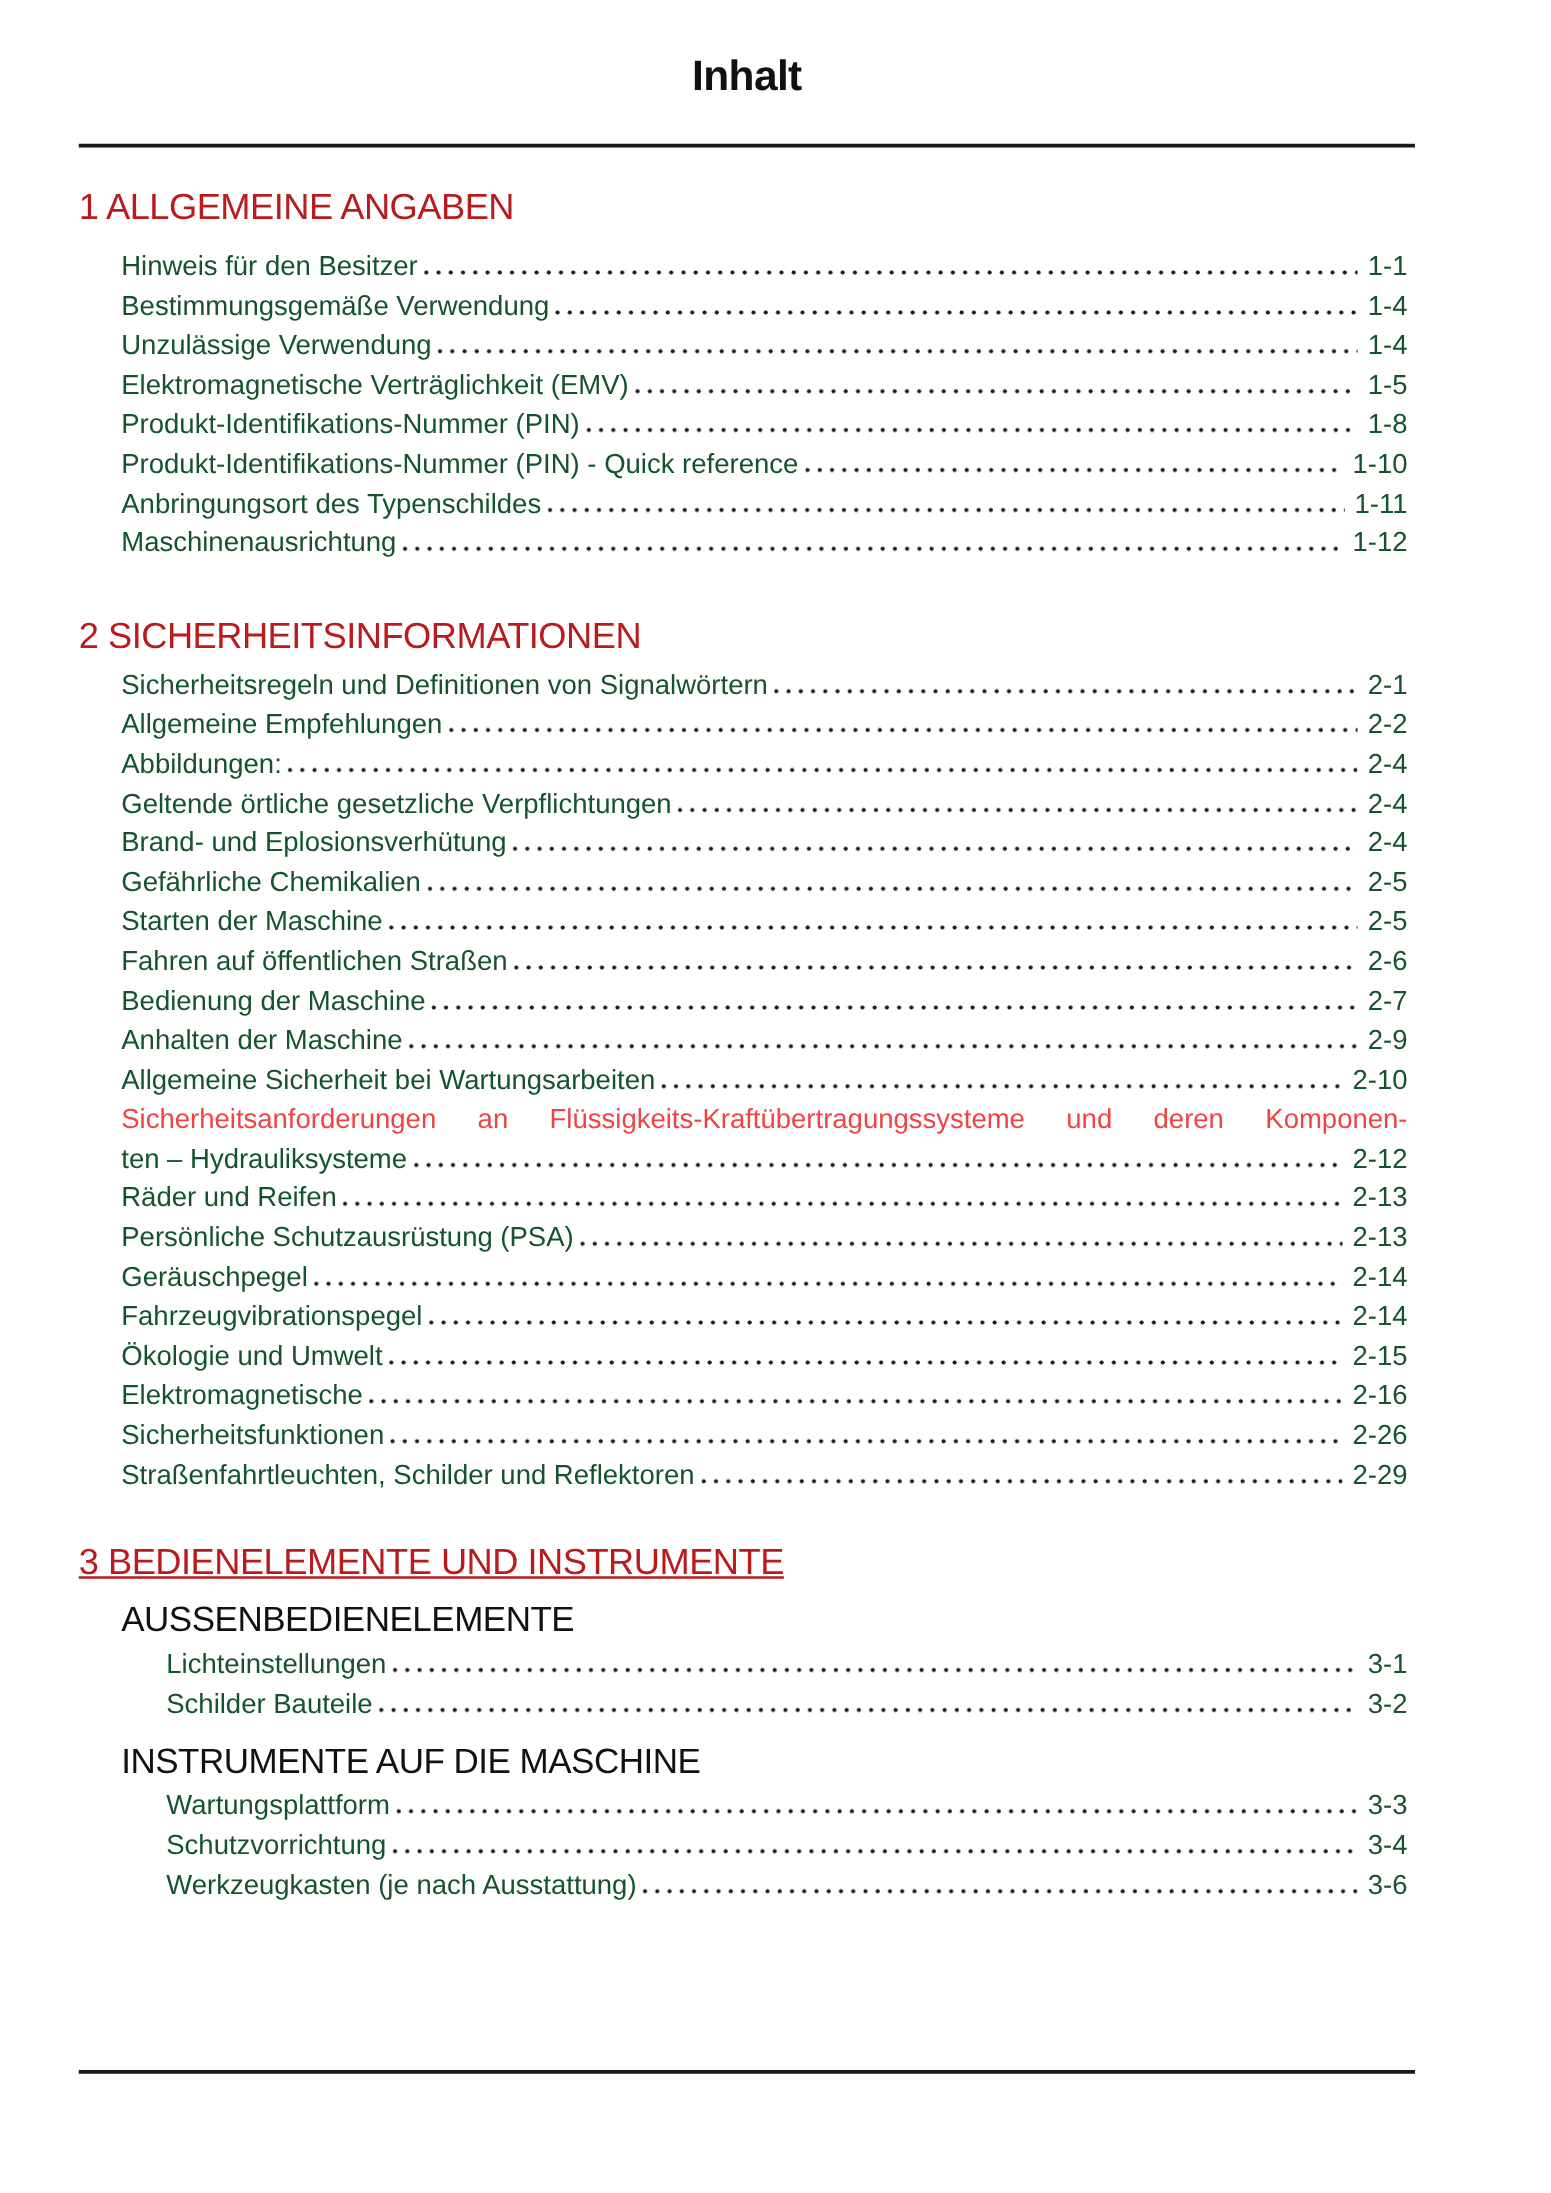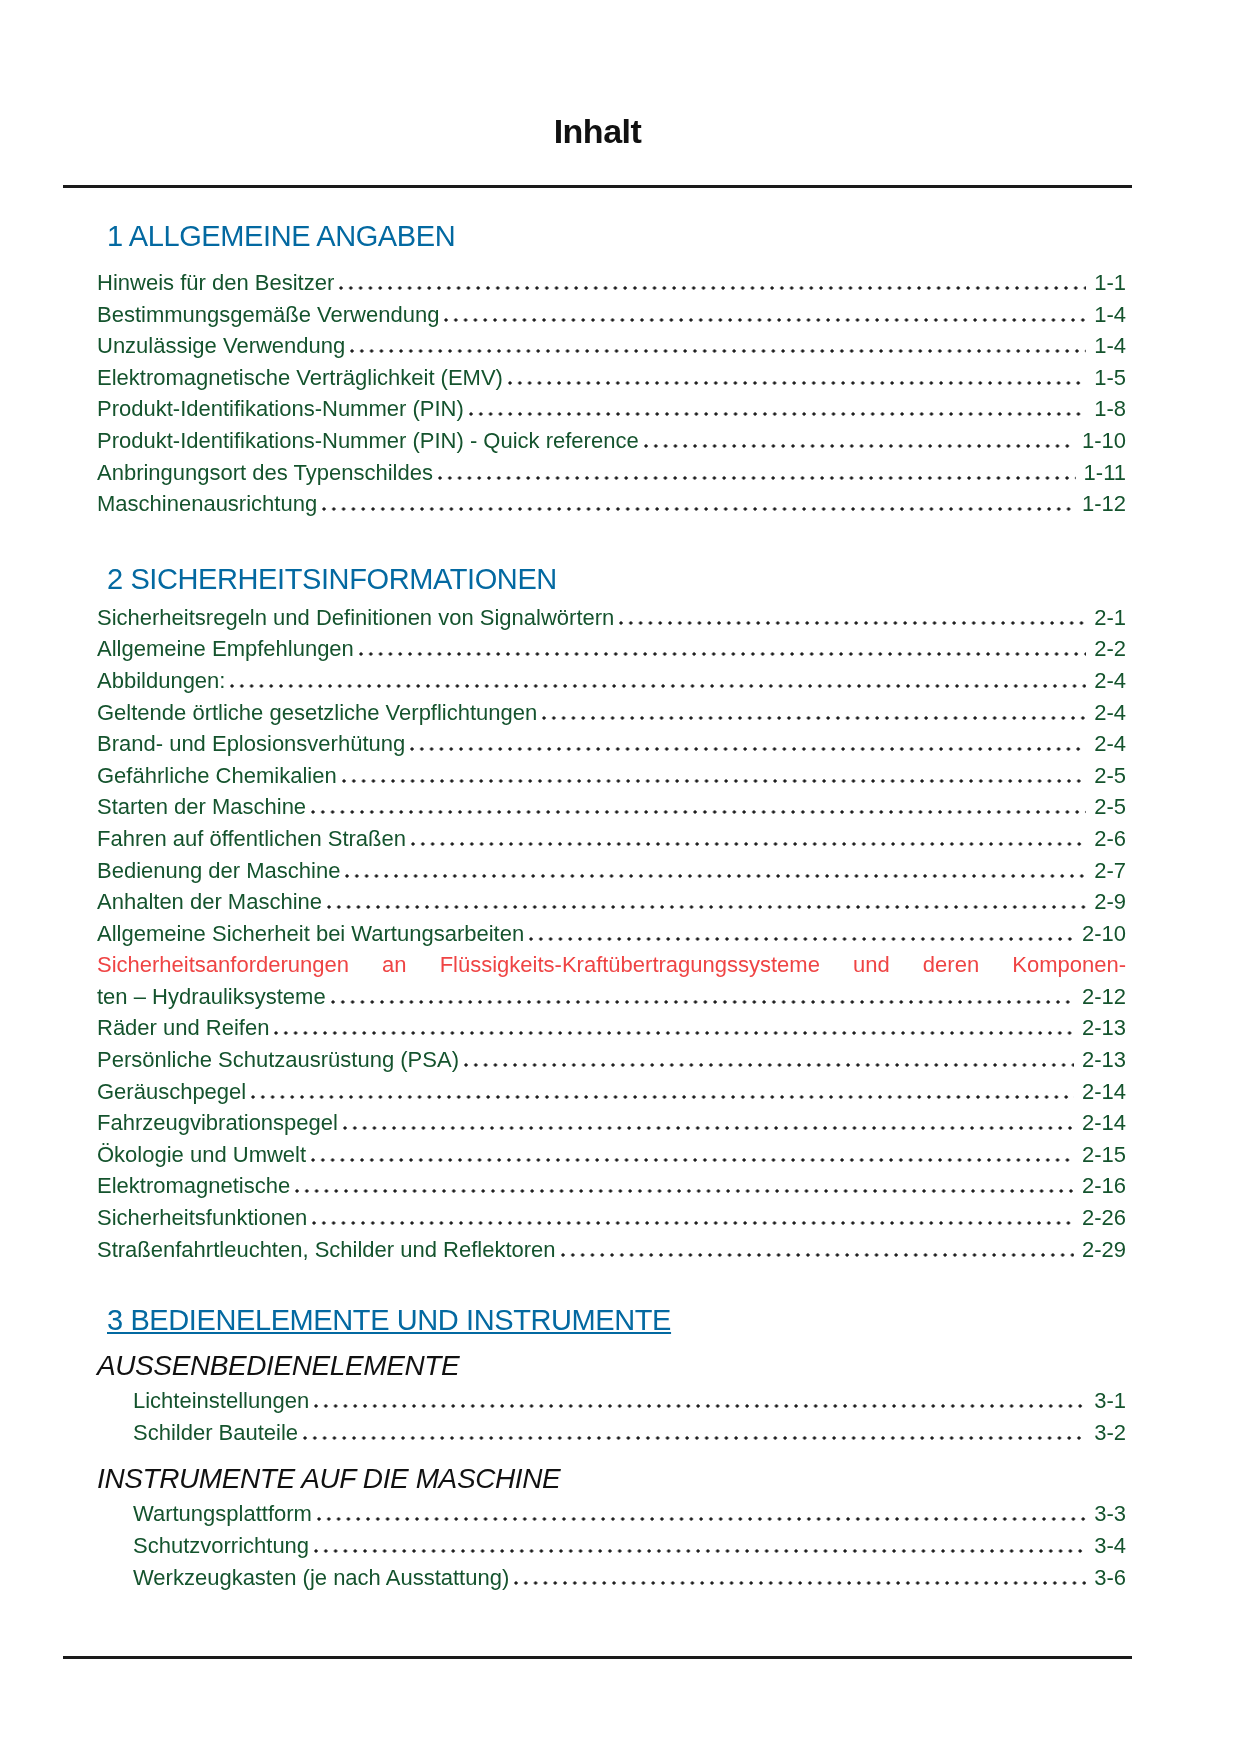--- a/index.html
+++ b/index.html
@@ -16,21 +16,21 @@
     font-family: "Liberation Sans", "DejaVu Sans", sans-serif;
     overflow: hidden;
   }
   .content {
     position: absolute;
     left: 63px;
     top: 0;
     width: 1069px;
   }
   .page-title {
-    margin-top: 110px;
+    margin-top: 40px;
     text-align: center;
     font-size: 34px;
     line-height: 42px;
     font-weight: 700;
     letter-spacing: -0.5px;
     color: #111;
   }
   .title-rule {
     margin-top: 33px;
     height: 3px;
@@ -42,38 +42,36 @@
     top: 1656px;
     width: 1069px;
     height: 3px;
     background: #1a1a1a;
   }
   .section-heading {
     font-size: 29px;
     line-height: 34px;
     font-weight: 400;
     letter-spacing: -0.4px;
-    color: #0369a1;
+    color: #b91c1c;
     white-space: nowrap;
-    margin-left: 44px;
   }
   .sec-1 .section-heading { margin-top: 31px; margin-bottom: 16px; }
   .sec-2 .section-heading { margin-top: 40px; margin-bottom: 8px; }
   .sec-3 .section-heading { margin-top: 36px; margin-bottom: 0; text-decoration: underline; }
   .subsection-heading {
     font-size: 28px;
     line-height: 34px;
     font-weight: 400;
     letter-spacing: -0.4px;
     color: #111;
     padding-left: 34px;
     margin-top: 12px;
     margin-bottom: 4px;
     white-space: nowrap;
-    font-style: italic;
   }
   .toc-row {
     display: flex;
     align-items: baseline;
     height: 31.6px;
     font-size: 22px;
     line-height: 28px;
     padding-left: 34px;
     padding-right: 6px;
     color: #14532d;

